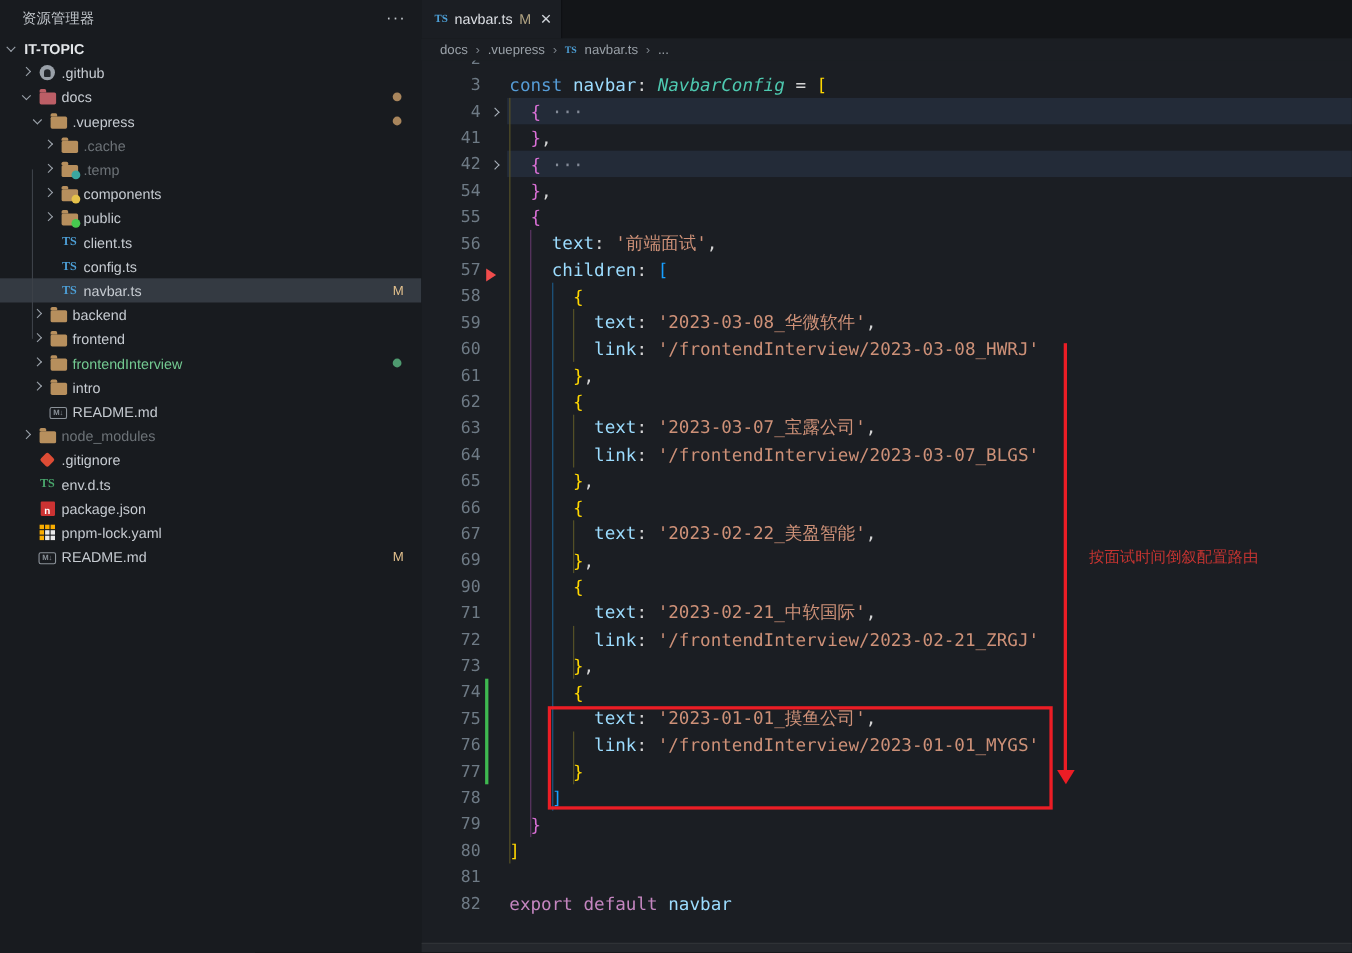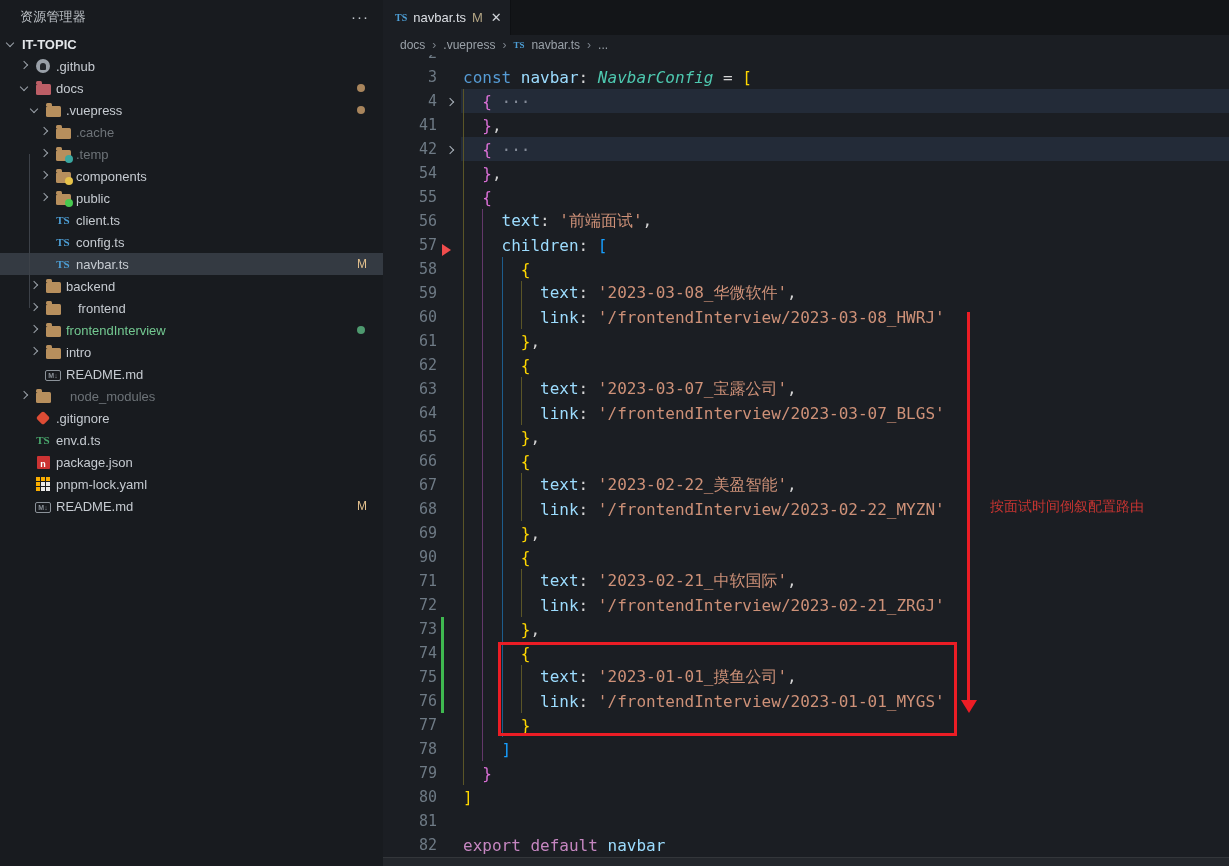--- a/index.html
+++ b/index.html
@@ -202,21 +202,21 @@
             <span class="ticon" style="left: 45px;">
               <span class="i-folder"></span>
             </span>
             <span class="lbl" style="left: 66px;">backend</span>
           </div>
           <div class="row">
             <span class="chev c" style="left: 30px;"></span>
             <span class="ticon" style="left: 45px;">
               <span class="i-folder"></span>
             </span>
-            <span class="lbl" style="left: 78px;">frontend</span>
+            <span class="lbl" style="left: 66px;">frontend</span>
           </div>
           <div class="row green">
             <span class="chev c" style="left: 30px;"></span>
             <span class="ticon" style="left: 45px;">
               <span class="i-folder"></span>
             </span>
             <span class="lbl" style="left: 66px;">frontendInterview</span>
             <span class="badge dot-green"></span>
           </div>
           <div class="row">
@@ -230,21 +230,21 @@
             <span class="ticon" style="left: 45px;">
               <span class="i-md">M↓</span>
             </span>
             <span class="lbl" style="left: 66px;">README.md</span>
           </div>
           <div class="row dim">
             <span class="chev c" style="left: 20px;"></span>
             <span class="ticon" style="left: 35px;">
               <span class="i-folder"></span>
             </span>
-            <span class="lbl" style="left: 70px;">node_modules</span>
+            <span class="lbl" style="left: 56px;">node_modules</span>
           </div>
           <div class="row">
             <span class="ticon" style="left: 35px;">
               <span class="i-git"></span>
             </span>
             <span class="lbl" style="left: 56px;">.gitignore</span>
           </div>
           <div class="row">
             <span class="ticon" style="left: 35px;">
               <span class="i-ts green">TS</span>
@@ -319,21 +319,20 @@
           <div class="cl"><span class="num">58</span><span class="foldc"></span><span class="code"><span class="tk-p">      </span><span class="tk-g">{</span></span></div>
           <div class="cl"><span class="num">59</span><span class="foldc"></span><span class="code"><span class="tk-p">        </span><span class="tk-v">text</span><span class="tk-p">: </span><span class="tk-s">'2023-03-08_华微软件'</span><span class="tk-p">,</span></span></div>
           <div class="cl"><span class="num">60</span><span class="foldc"></span><span class="code"><span class="tk-p">        </span><span class="tk-v">link</span><span class="tk-p">: </span><span class="tk-s">'/frontendInterview/2023-03-08_HWRJ'</span></span></div>
           <div class="cl"><span class="num">61</span><span class="foldc"></span><span class="code"><span class="tk-p">      </span><span class="tk-g">}</span><span class="tk-p">,</span></span></div>
           <div class="cl"><span class="num">62</span><span class="foldc"></span><span class="code"><span class="tk-p">      </span><span class="tk-g">{</span></span></div>
           <div class="cl"><span class="num">63</span><span class="foldc"></span><span class="code"><span class="tk-p">        </span><span class="tk-v">text</span><span class="tk-p">: </span><span class="tk-s">'2023-03-07_宝露公司'</span><span class="tk-p">,</span></span></div>
           <div class="cl"><span class="num">64</span><span class="foldc"></span><span class="code"><span class="tk-p">        </span><span class="tk-v">link</span><span class="tk-p">: </span><span class="tk-s">'/frontendInterview/2023-03-07_BLGS'</span></span></div>
           <div class="cl"><span class="num">65</span><span class="foldc"></span><span class="code"><span class="tk-p">      </span><span class="tk-g">}</span><span class="tk-p">,</span></span></div>
           <div class="cl"><span class="num">66</span><span class="foldc"></span><span class="code"><span class="tk-p">      </span><span class="tk-g">{</span></span></div>
           <div class="cl"><span class="num">67</span><span class="foldc"></span><span class="code"><span class="tk-p">        </span><span class="tk-v">text</span><span class="tk-p">: </span><span class="tk-s">'2023-02-22_美盈智能'</span><span class="tk-p">,</span></span></div>
-          <div class="cl"><span class="num">68</span><span class="foldc"></span><span class="code"><span class="tk-p">        </span><span class="tk-v">link</span><span class="tk-p">: </span><span class="tk-s">'/frontendInterview/2023-02-22_MYZN'</span></span></div>
           <div class="cl"><span class="num">69</span><span class="foldc"></span><span class="code"><span class="tk-p">      </span><span class="tk-g">}</span><span class="tk-p">,</span></span></div>
           <div class="cl"><span class="num">90</span><span class="foldc"></span><span class="code"><span class="tk-p">      </span><span class="tk-g">{</span></span></div>
           <div class="cl"><span class="num">71</span><span class="foldc"></span><span class="code"><span class="tk-p">        </span><span class="tk-v">text</span><span class="tk-p">: </span><span class="tk-s">'2023-02-21_中软国际'</span><span class="tk-p">,</span></span></div>
           <div class="cl"><span class="num">72</span><span class="foldc"></span><span class="code"><span class="tk-p">        </span><span class="tk-v">link</span><span class="tk-p">: </span><span class="tk-s">'/frontendInterview/2023-02-21_ZRGJ'</span></span></div>
           <div class="cl"><span class="num">73</span><span class="foldc"></span><span class="code"><span class="tk-p">      </span><span class="tk-g">}</span><span class="tk-p">,</span></span></div>
           <div class="cl"><span class="num">74</span><span class="foldc"></span><span class="code"><span class="tk-p">      </span><span class="tk-g">{</span></span></div>
           <div class="cl"><span class="num">75</span><span class="foldc"></span><span class="code"><span class="tk-p">        </span><span class="tk-v">text</span><span class="tk-p">: </span><span class="tk-s">'2023-01-01_摸鱼公司'</span><span class="tk-p">,</span></span></div>
           <div class="cl"><span class="num">76</span><span class="foldc"></span><span class="code"><span class="tk-p">        </span><span class="tk-v">link</span><span class="tk-p">: </span><span class="tk-s">'/frontendInterview/2023-01-01_MYGS'</span></span></div>
           <div class="cl"><span class="num">77</span><span class="foldc"></span><span class="code"><span class="tk-p">      </span><span class="tk-g">}</span></span></div>
           <div class="cl"><span class="num">78</span><span class="foldc"></span><span class="code"><span class="tk-p">    </span><span class="tk-u">]</span></span></div>

